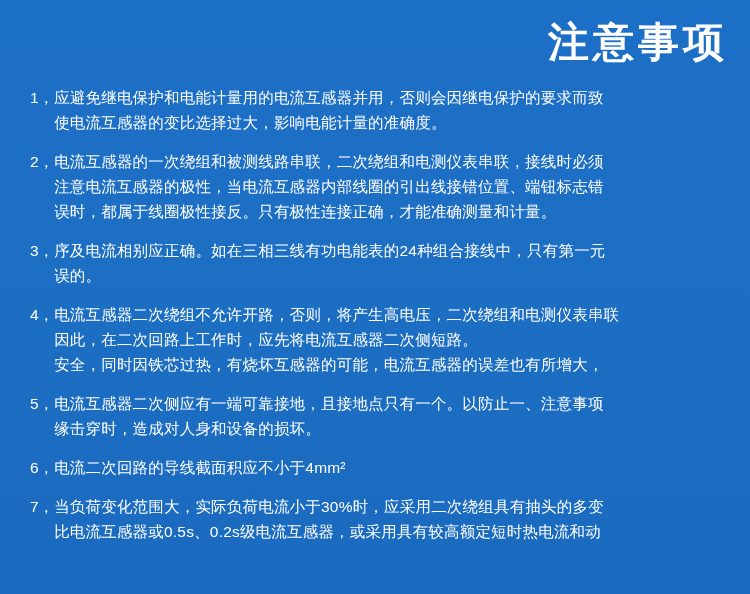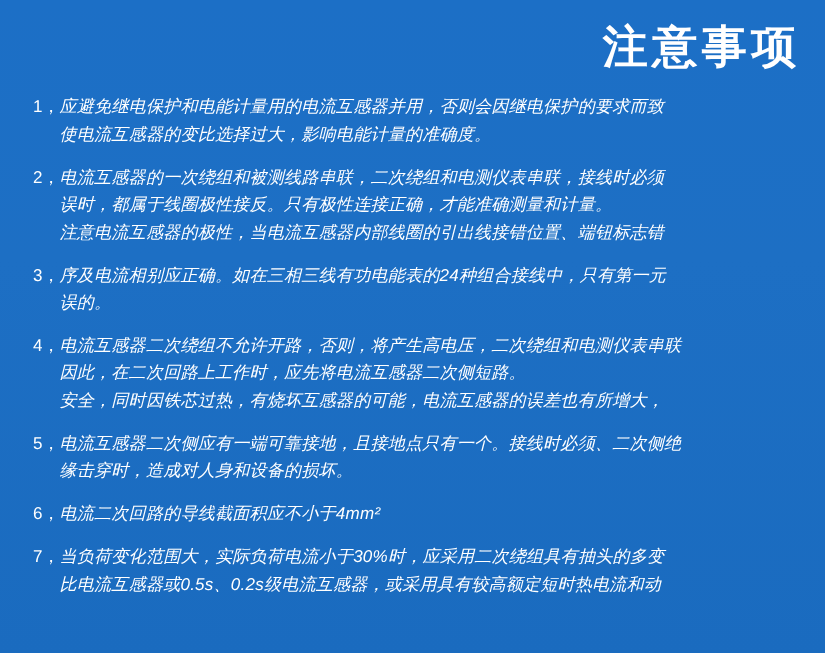--- a/index.html
+++ b/index.html
@@ -50,21 +50,20 @@
   .item-text {
     flex: 1 1 auto;
     font-size: 15.5px;
     line-height: 25px;
     text-align: justify;
     text-justify: inter-ideograph;
     letter-spacing: 0.2px;
   }
   .item-text .line {
     display: block;
-    font-style: italic;
   }
 </style>
 </head>
 <body>
 
 <div class="page">
 
   <div class="title">注意事项</div>
 
   <div class="list">
@@ -74,22 +73,22 @@
       <div class="item-text">
         <span class="line">应避免继电保护和电能计量用的电流互感器并用，否则会因继电保护的要求而致</span>
         <span class="line">使电流互感器的变比选择过大，影响电能计量的准确度。</span>
       </div>
     </div>
 
     <div class="item">
       <div class="item-num">2，</div>
       <div class="item-text">
         <span class="line">电流互感器的一次绕组和被测线路串联，二次绕组和电测仪表串联，接线时必须</span>
+        <span class="line">注意电流互感器的极性，当电流互感器内部线圈的引出线接错位置、端钮标志错</span>
         <span class="line">误时，都属于线圈极性接反。只有极性连接正确，才能准确测量和计量。</span>
-        <span class="line">注意电流互感器的极性，当电流互感器内部线圈的引出线接错位置、端钮标志错</span>
       </div>
     </div>
 
     <div class="item">
       <div class="item-num">3，</div>
       <div class="item-text">
         <span class="line">序及电流相别应正确。如在三相三线有功电能表的24种组合接线中，只有第一元</span>
         <span class="line">误的。</span>
       </div>
     </div>
@@ -99,21 +98,21 @@
       <div class="item-text">
         <span class="line">电流互感器二次绕组不允许开路，否则，将产生高电压，二次绕组和电测仪表串联</span>
         <span class="line">因此，在二次回路上工作时，应先将电流互感器二次侧短路。</span>
         <span class="line">安全，同时因铁芯过热，有烧坏互感器的可能，电流互感器的误差也有所增大，</span>
       </div>
     </div>
 
     <div class="item">
       <div class="item-num">5，</div>
       <div class="item-text">
-        <span class="line">电流互感器二次侧应有一端可靠接地，且接地点只有一个。接线时必须、二次侧绝</span>
+        <span class="line">电流互感器二次侧应有一端可靠接地，且接地点只有一个。以防止一、注意事项</span>
         <span class="line">缘击穿时，造成对人身和设备的损坏。</span>
       </div>
     </div>
 
     <div class="item">
       <div class="item-num">6，</div>
       <div class="item-text">
         <span class="line">电流二次回路的导线截面积应不小于4mm²</span>
       </div>
     </div>

